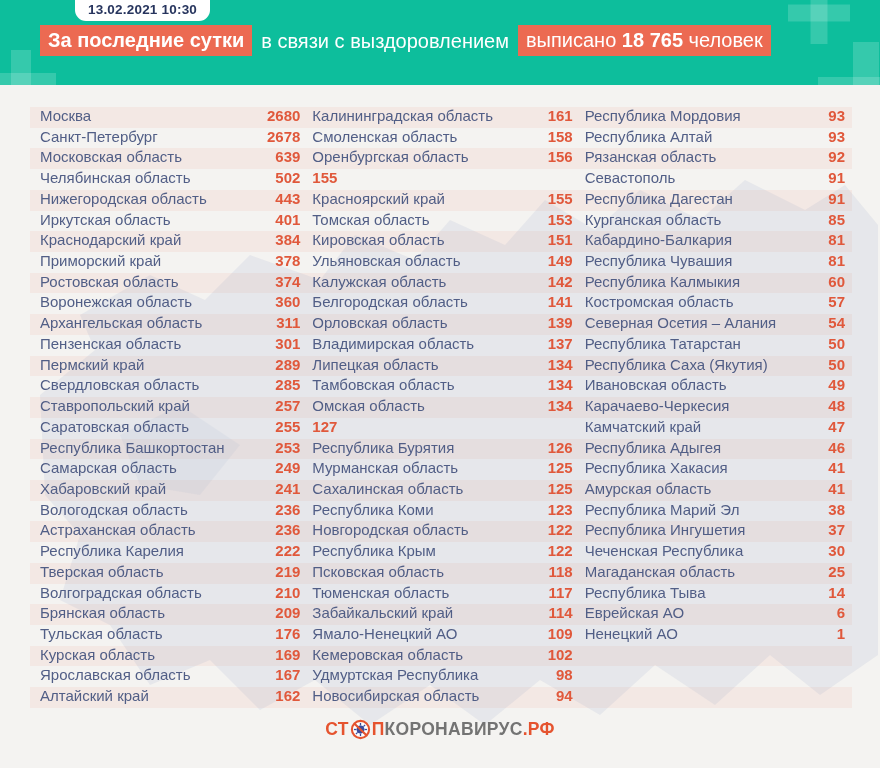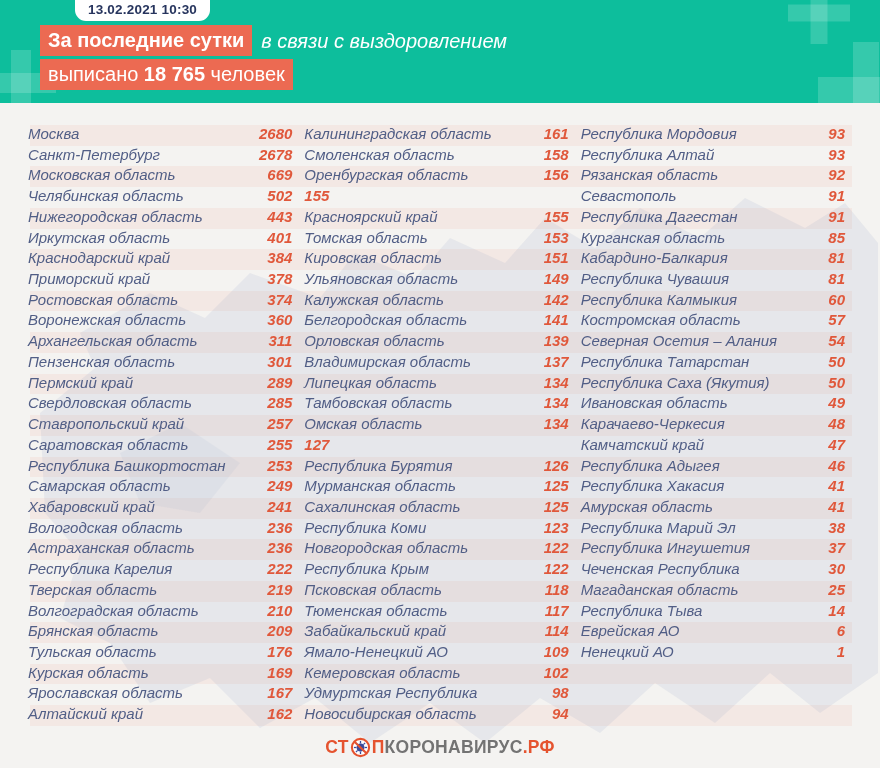--- a/index.html
+++ b/index.html
@@ -1,47 +1,47 @@
 <!DOCTYPE html>
 <html><head>
 <meta charset="utf-8">
 <style>
   * { margin:0; padding:0; box-sizing:border-box; }
   body { font-family:"Liberation Sans","DejaVu Sans",sans-serif; }
   .page { width:880px; height:768px; background:#F4F3F1; overflow:hidden; position:relative; }
 
   
-  .header { position:relative; height:103px; background:#0DBE9C; overflow:hidden; }
+  .header { position:relative; height:85px; background:#0DBE9C; overflow:hidden; }
   .plus { position:absolute; }
   .plus .vbar, .plus .hbar { position:absolute; background:rgba(255,255,255,0.17); }
   .plus .vbar { left:50%; top:0; transform:translateX(-50%); }
   .plus .hbar { top:50%; left:0; transform:translateY(-50%); }
   .plus-left { left:-14px; top:50px; width:70px; height:66px; }
   .plus-left .vbar { width:20px; height:66px; } .plus-left .hbar { height:20px; width:70px; }
   .plus-tr { left:788px; top:-18px; width:62px; height:62px; }
   .plus-tr .vbar { width:17px; height:62px; } .plus-tr .hbar { height:17px; width:62px; }
   .plus-r { left:818px; top:42px; width:95px; height:95px; }
   .plus-r .vbar { width:26px; height:95px; } .plus-r .hbar { height:26px; width:95px; }
 
   .date-badge { position:absolute; left:75px; top:0; background:#FFFFFF; border-radius:0 0 11px 11px;
     padding:2px 13px 4px; color:#27355E; font-weight:bold; font-size:13.5px; letter-spacing:0.2px; }
-  .headline { position:absolute; left:40px; top:25px; display:flex; flex-direction:column; gap:3px; align-items:flex-start; }
+  .headline { position:absolute; left:40px; top:25px; display:flex; flex-direction:row; gap:9px; align-items:flex-start; }
   .hl-line { display:flex; align-items:center; font-size:20px; color:#FFFFFF; line-height:1; }
   .hl-box { background:#EC6A52; padding:5px 8px 6px; display:inline-block; }
-  .hl-rest { margin-left:9px;font-style:italic; }
+  .hl-rest { margin-left:9px; }
   .hl-bold { font-weight:bold; }
 
   
   .list-area { position:relative; height:665px; padding-top:22px; }
   .stripes { position:absolute; top:22px; left:30px; right:28px; height:601px; z-index:0; }
   .band { position:absolute; left:0; right:0; height:20.72px; }
   .band.striped { background:rgba(236,106,82,0.08); }
   .map-wm { position:absolute; left:0; top:50px; z-index:0; }
 
-  .columns { position:relative; z-index:1; display:flex; gap:12px; padding:0 35px 0 28px;font-style:italic; }
+  .columns { position:relative; z-index:1; display:flex; gap:12px; padding:0 35px 0 40px; }
   .col { flex:1; }
   .row { display:flex; justify-content:space-between; align-items:baseline; height:20.72px; }
   .region { font-size:15px; color:#515E86; white-space:nowrap; }
   .value { font-size:15px; font-weight:bold; color:#E0583B; }
 
   
   .footer { position:relative; z-index:1; margin-top:11px; display:flex; justify-content:center; }
   .logo { display:flex; align-items:flex-end; font-weight:bold; font-size:17.5px; letter-spacing:0.3px; }
   .logo .orange { color:#E5532F; }
   .logo .navy { color:#737373; }
@@ -124,21 +124,21 @@
           <div class="row">
             <span class="region">Москва</span>
             <span class="value">2680</span>
           </div>
           <div class="row">
             <span class="region">Санкт-Петербург</span>
             <span class="value">2678</span>
           </div>
           <div class="row">
             <span class="region">Московская область</span>
-            <span class="value">669</span>
+            <span class="value">639</span>
           </div>
           <div class="row">
             <span class="region">Челябинская область</span>
             <span class="value">502</span>
           </div>
           <div class="row">
             <span class="region">Нижегородская область</span>
             <span class="value">443</span>
           </div>
           <div class="row">

